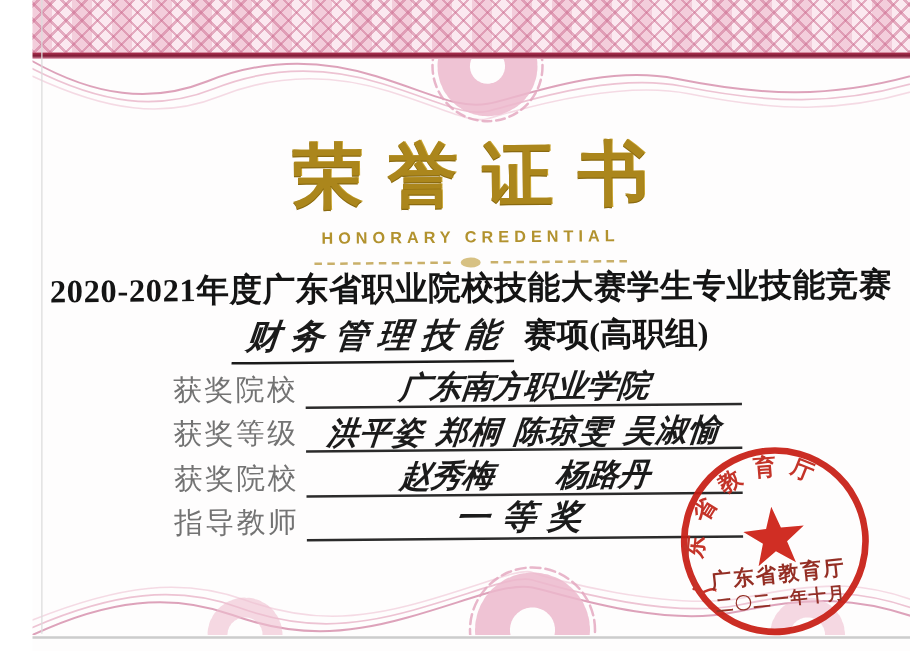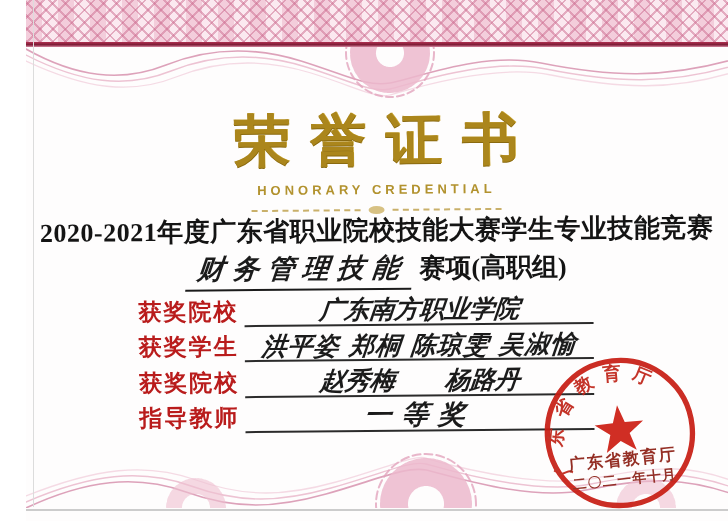--- a/index.html
+++ b/index.html
@@ -66,22 +66,22 @@
   .event-name {
     font-size:27px; letter-spacing:8px; padding:0 6px 2px 10px;
     border-bottom:2.5px solid #1b1b1b;
   }
   .event-suffix { font-size:26px; font-weight:700; color:#141414; margin-left:6px; }
 
   
   .fields { position:absolute; left:112px; top:290px; width:455px; }
   .field-row { display:flex; align-items:flex-end; height:35.5px; }
   .field-label {
-    width:106px; flex:0 0 106px; font-size:23px; font-weight:700;
-    color:#b91c1c; letter-spacing:2px; white-space:nowrap;
+    width:106px; flex:0 0 106px; font-size:23px; font-weight:400;
+    color:#737373; letter-spacing:2px; white-space:nowrap;
   }
   .field-value-wrap { flex:1; border-bottom:2px solid #2b2b2b; text-align:center; height:100%;
     display:flex; align-items:flex-end; justify-content:center; }
   .field-value { font-size:25px; line-height:1.1; white-space:nowrap; }
   .row-students .field-value { font-size:25px; letter-spacing:1px; }
   .row-grade .field-value { font-size:27px; letter-spacing:10px; }
 
   
   .seal { position:absolute; left:504px; top:354px; width:180px; height:160px; z-index:5;
     transform:rotate(-6deg); opacity:.93; }
@@ -123,21 +123,21 @@
     </div>
 
     <div class="fields">
       <div class="field-row">
         <span class="field-label">获奖院校</span>
         <span class="field-value-wrap">
           <span class="field-value hand">广东南方职业学院</span>
         </span>
       </div>
       <div class="field-row row-students">
-        <span class="field-label">获奖学生</span>
+        <span class="field-label">获奖等级</span>
         <span class="field-value-wrap">
           <span class="field-value hand">洪平姿 郑桐 陈琼雯 吴淑愉</span>
         </span>
       </div>
       <div class="field-row">
         <span class="field-label">获奖院校</span>
         <span class="field-value-wrap">
           <span class="field-value hand">赵秀梅　　杨路丹</span>
         </span>
       </div>

